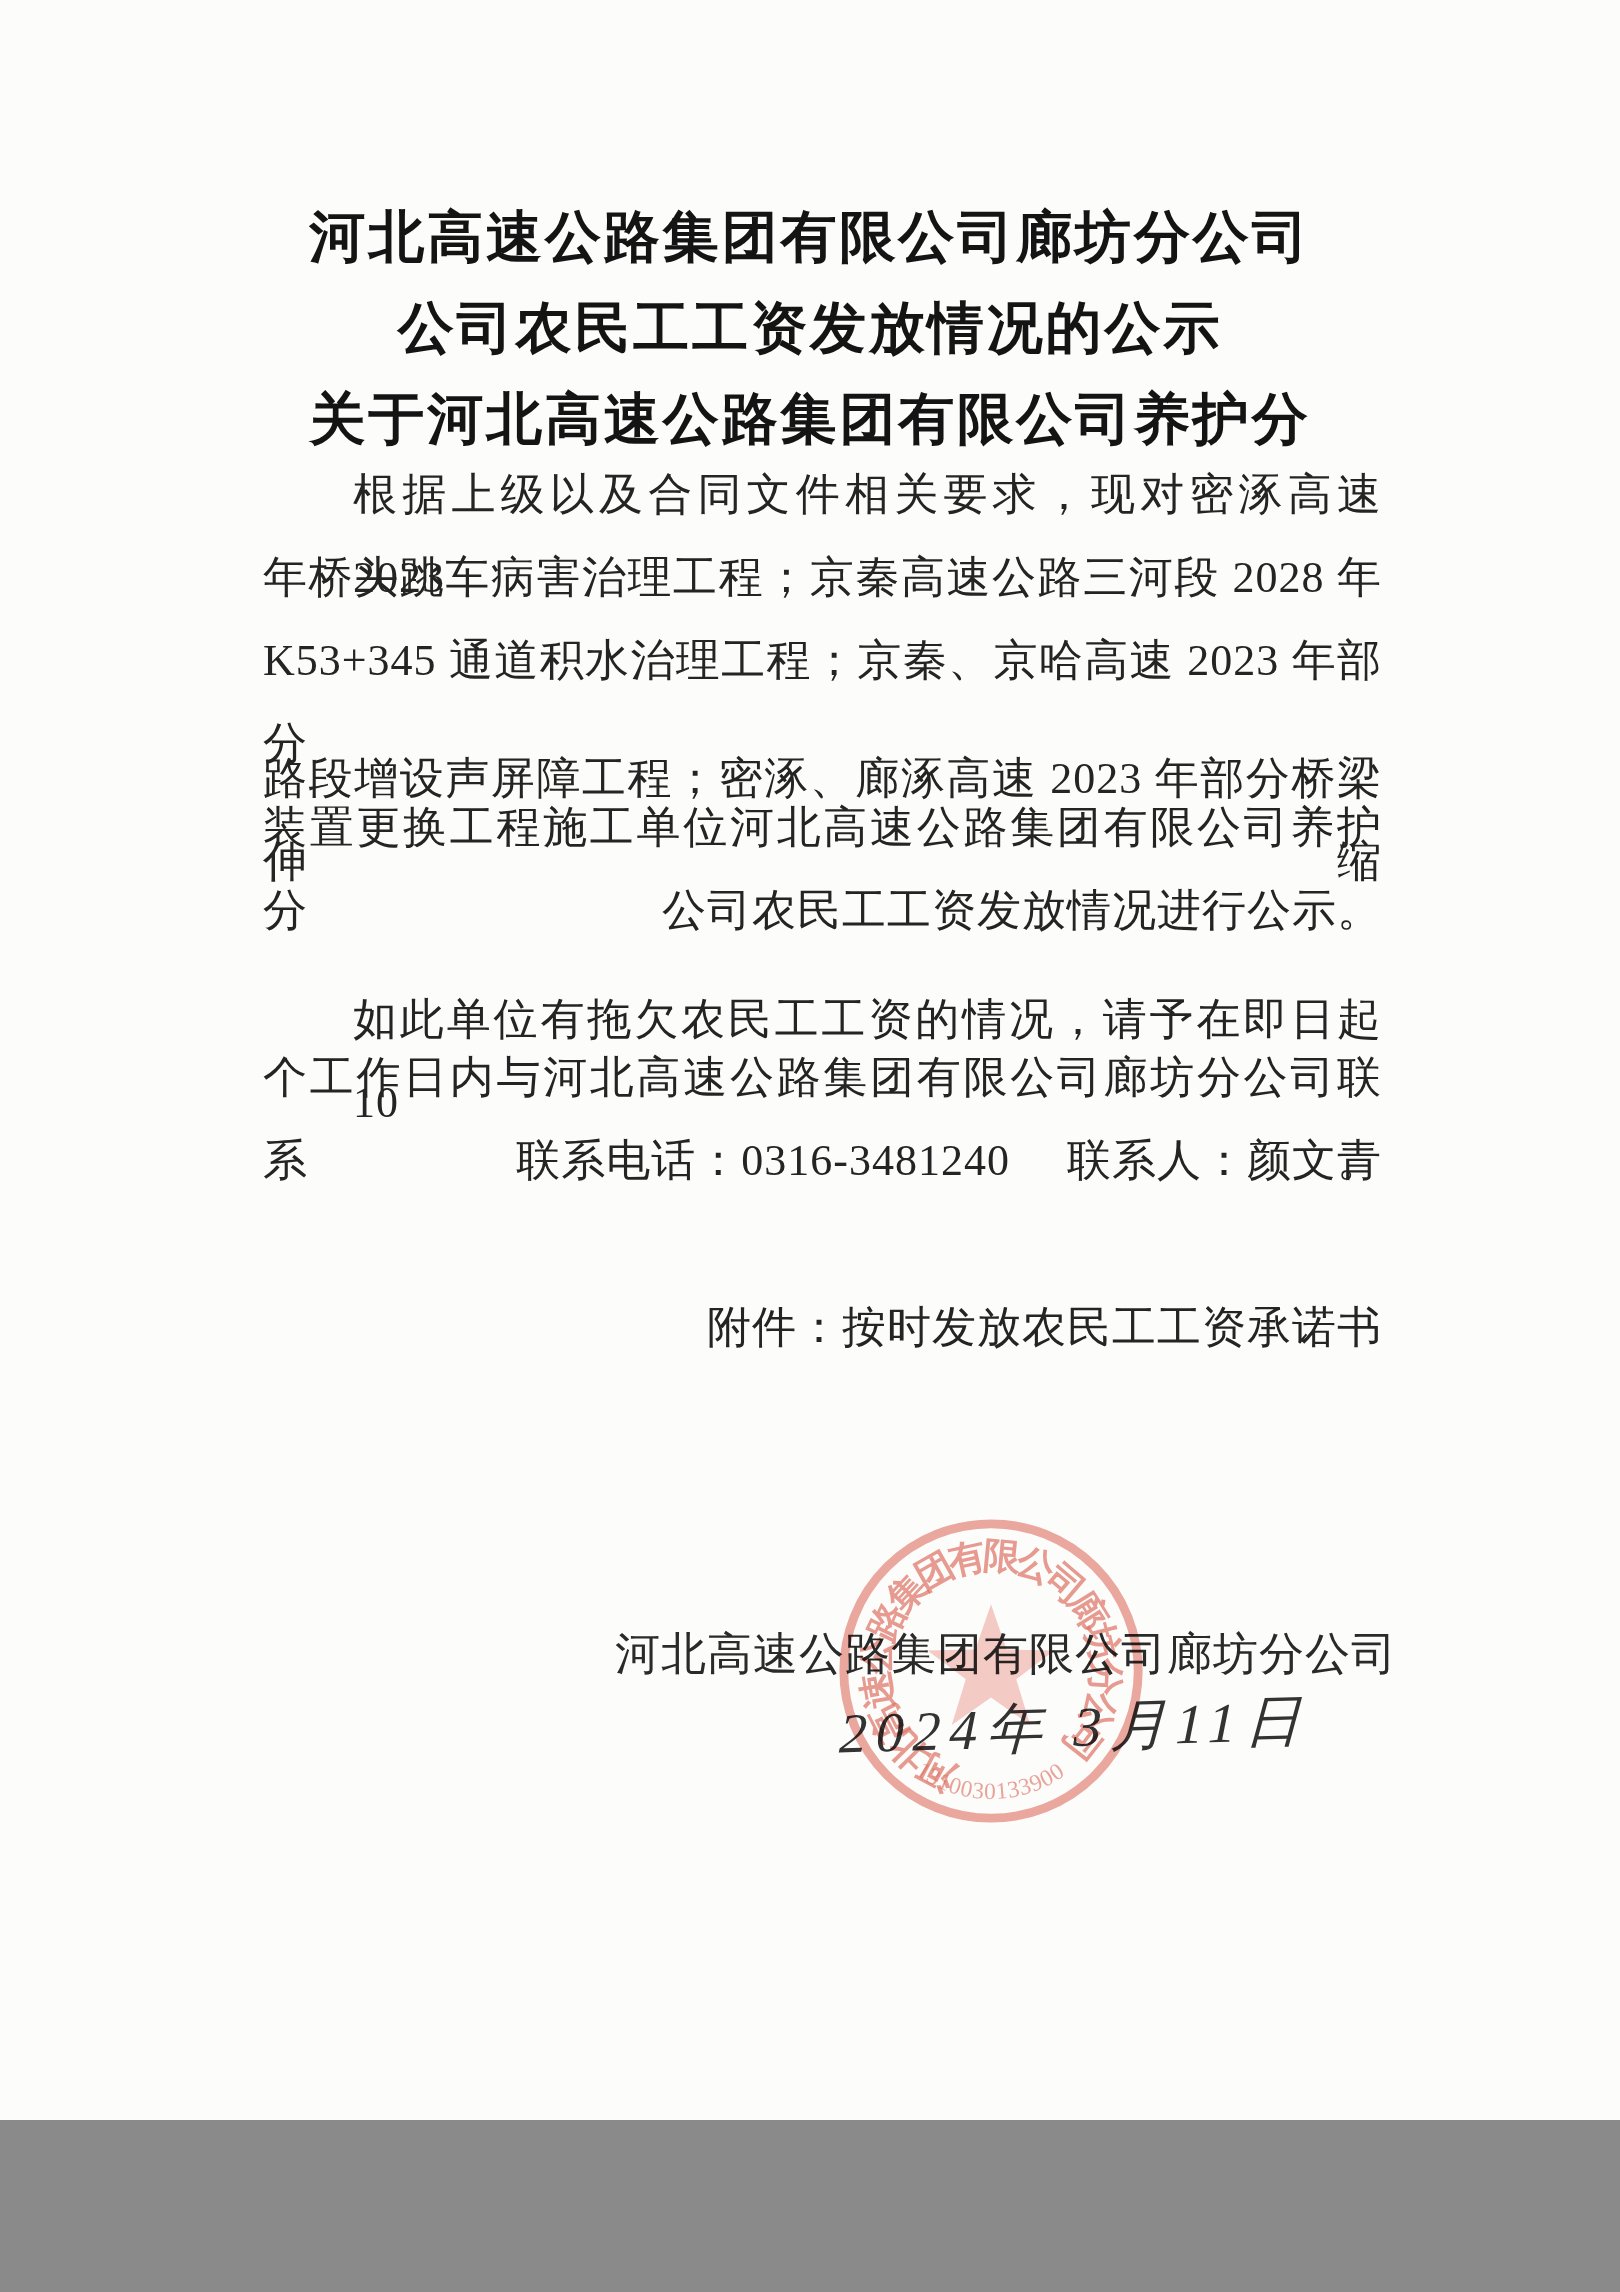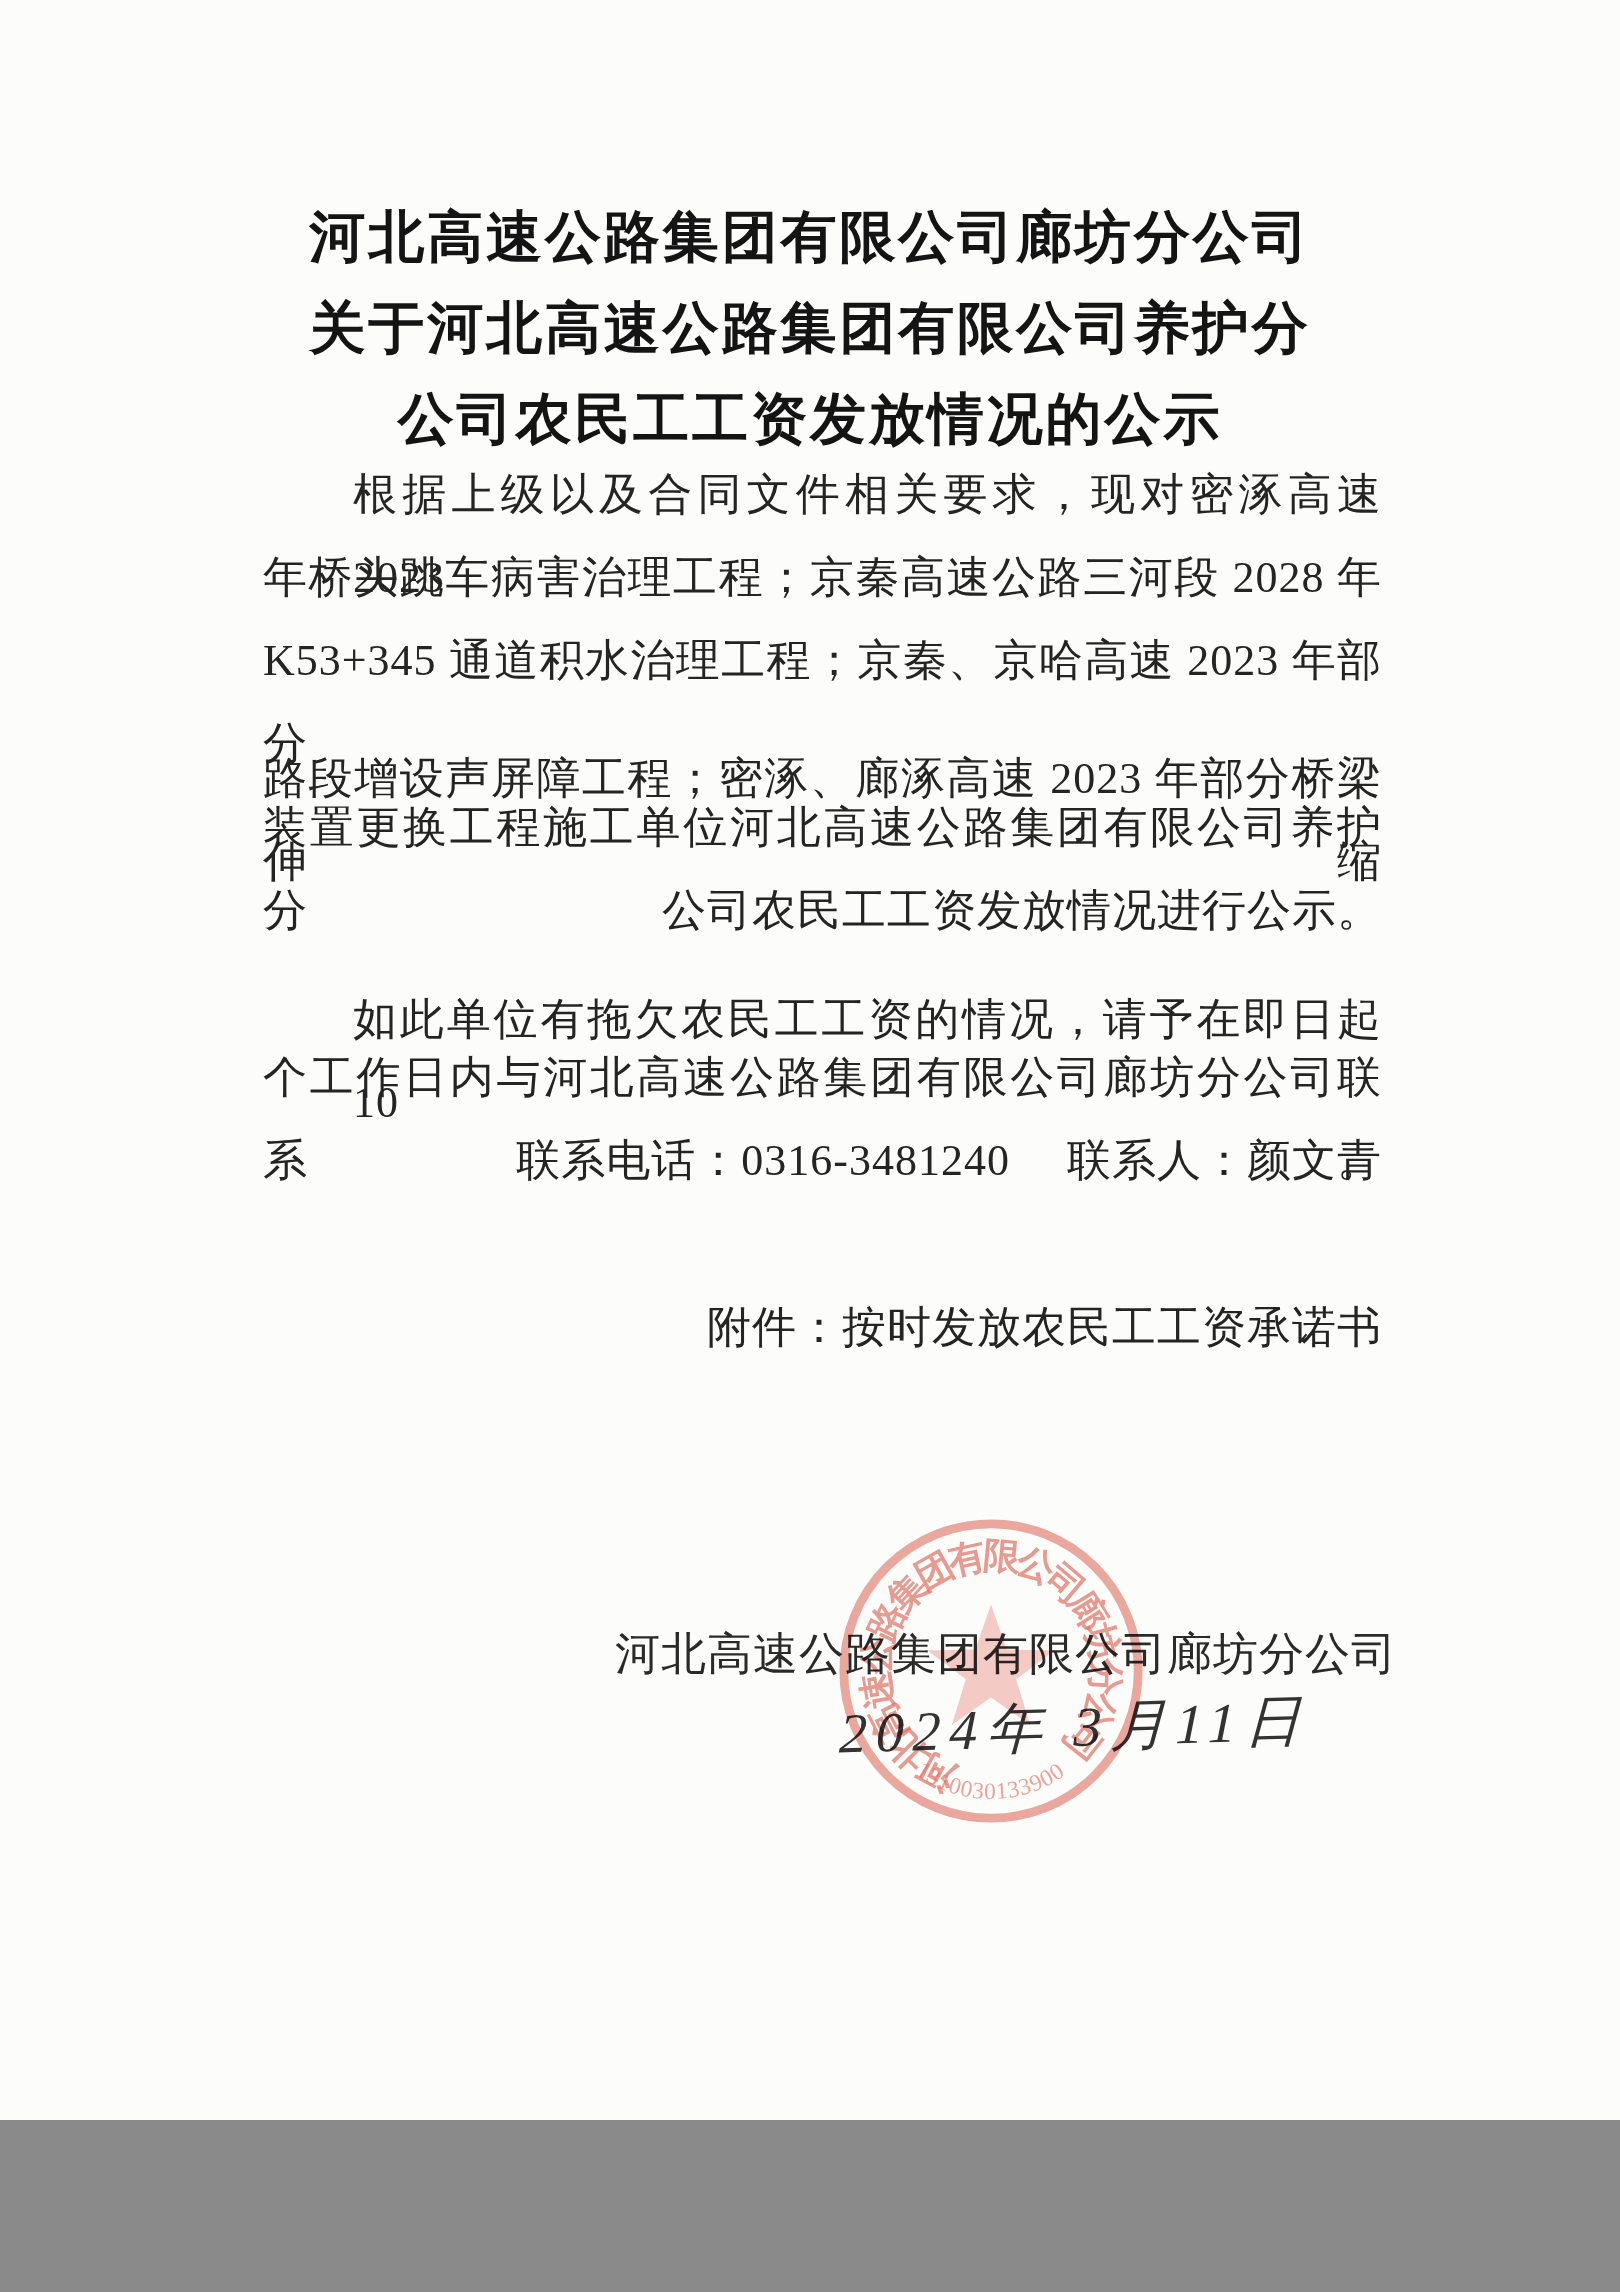--- a/index.html
+++ b/index.html
@@ -55,22 +55,22 @@
     dominant-baseline:middle;
   }
 </style>
 </head>
 <body>
 
 <div class="page">
 
   <div class="title">
     <div>河北高速公路集团有限公司廊坊分公司</div>
+    <div>公司农民工工资发放情况的公示</div>
     <div>关于河北高速公路集团有限公司养护分</div>
-    <div>公司农民工工资发放情况的公示</div>
   </div>
 
   <div class="line just indent" style="top:453px">根据上级以及合同文件相关要求，现对密涿高速 2023</div>
   <div class="line just" style="top:536px">年桥头跳车病害治理工程；京秦高速公路三河段 2028 年</div>
   <div class="line just" style="top:619px">K53+345 通道积水治理工程；京秦、京哈高速 2023 年部分</div>
   <div class="line just" style="top:737px">路段增设声屏障工程；密涿、廊涿高速 2023 年部分桥梁伸缩</div>
   <div class="line just" style="top:786px">装置更换工程施工单位河北高速公路集团有限公司养护分</div>
   <div class="line" style="top:869px">公司农民工工资发放情况进行公示。</div>
   <div class="line just indent" style="top:978px">如此单位有拖欠农民工工资的情况，请予在即日起 10</div>
   <div class="line just" style="top:1036px">个工作日内与河北高速公路集团有限公司廊坊分公司联系。</div>

